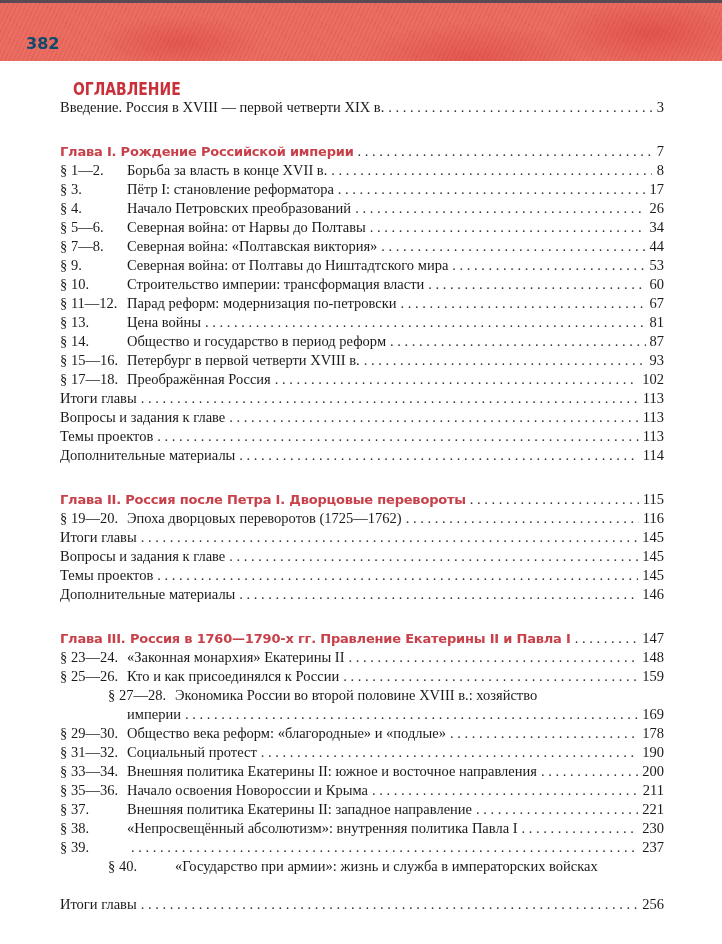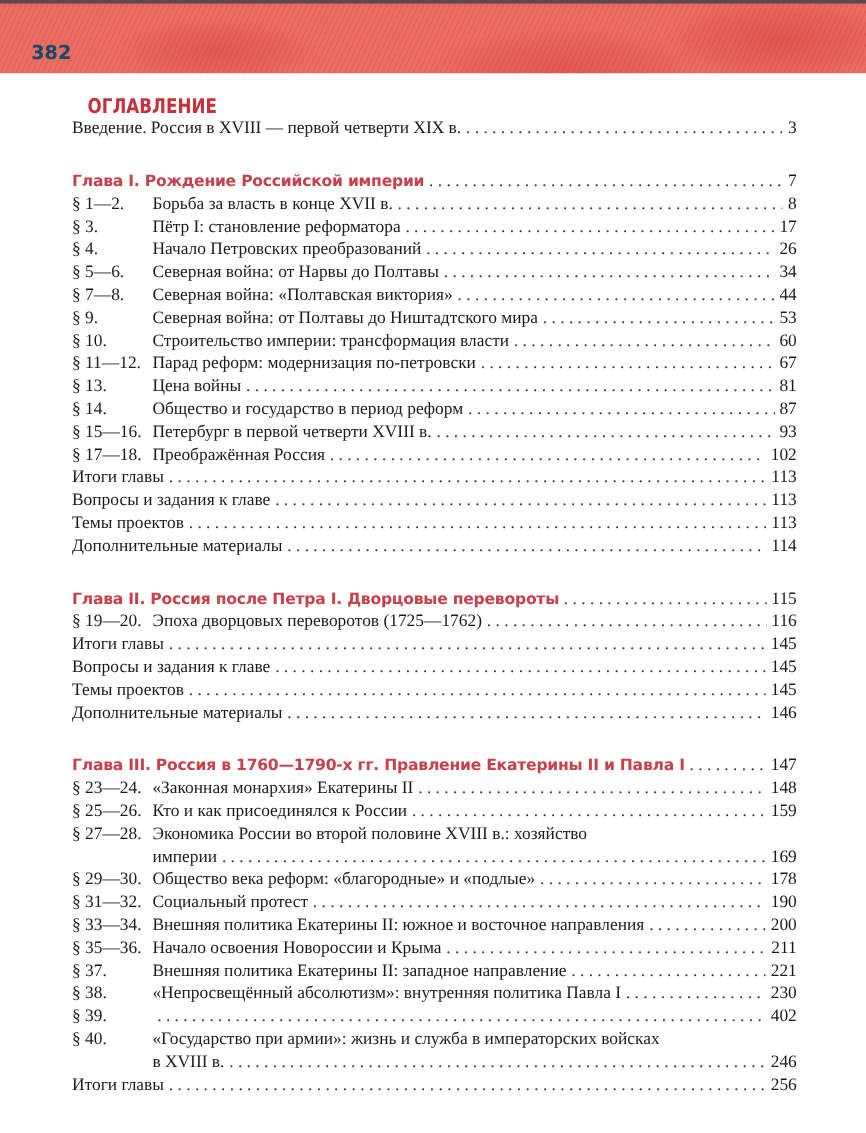--- a/index.html
+++ b/index.html
@@ -40,21 +40,21 @@
     flex: 1 1 auto; overflow: hidden; margin: 0 4px; min-width: 8px;
     white-space: nowrap; letter-spacing: 3.2px; color: #333;
   }
   .dots::before { content: ". . . . . . . . . . . . . . . . . . . . . . . . . . . . . . . . . . . . . . . . . . . . . . . . . . . . . . . . . . . . . . . . . . . . . . . . . . . . . . . . . . . . . . . . . . . . . . . . . . . . . . . . . . . . . ."; letter-spacing: 0; word-spacing: 0; }
   .page { flex: 0 0 auto; text-align: right; min-width: 8px; }
   .chapter .title {
     font-family: "DejaVu Sans", sans-serif; font-weight: bold; font-size: 13px;
     color: #c8404a; letter-spacing: -0.2px;
   }
   .wrap-row { display: block; height: 38px; }
-  .wrap-row .line1 { display: flex; height: 19px; align-items: baseline; }
+  .wrap-row .line1 { display: flex; height: 19px; align-items: baseline; margin-left: 48px; }
   .wrap-row .line2 { display: flex; height: 19px; align-items: baseline; padding-left: 67px; }
 </style>
 </head>
 <body>
 
 <div class="header-band"></div>
 <div class="page-number">382</div>
 <div class="toc-title">ОГЛАВЛЕНИЕ</div>
 
 <div class="toc">
@@ -255,32 +255,27 @@
     </div>
   <div class="row">
       <span class="sec">§ 38.</span>
       <span class="title">«Непросвещённый абсолютизм»: внутренняя политика Павла I</span>
       <span class="dots"></span>
       <span class="page">230</span>
     </div>
   <div class="row">
       <span class="sec">§ 39.</span>
       <span class="dots"></span>
-      <span class="page">402</span>
+      <span class="page">237</span>
     </div>
   <div class="wrap-row">
     <div class="line1">
         <span class="sec">§ 40.</span>
         <span class="title">«Государство при армии»: жизнь и служба в императорских войсках</span>
       </div>
-    <div class="line2">
-        <span class="title">в XVIII в.</span>
-        <span class="dots"></span>
-        <span class="page">246</span>
-      </div>
   </div>
   <div class="row">
       <span class="title">Итоги главы</span>
       <span class="dots"></span>
       <span class="page">256</span>
     </div>
 
 </div>
 
 </body></html>

